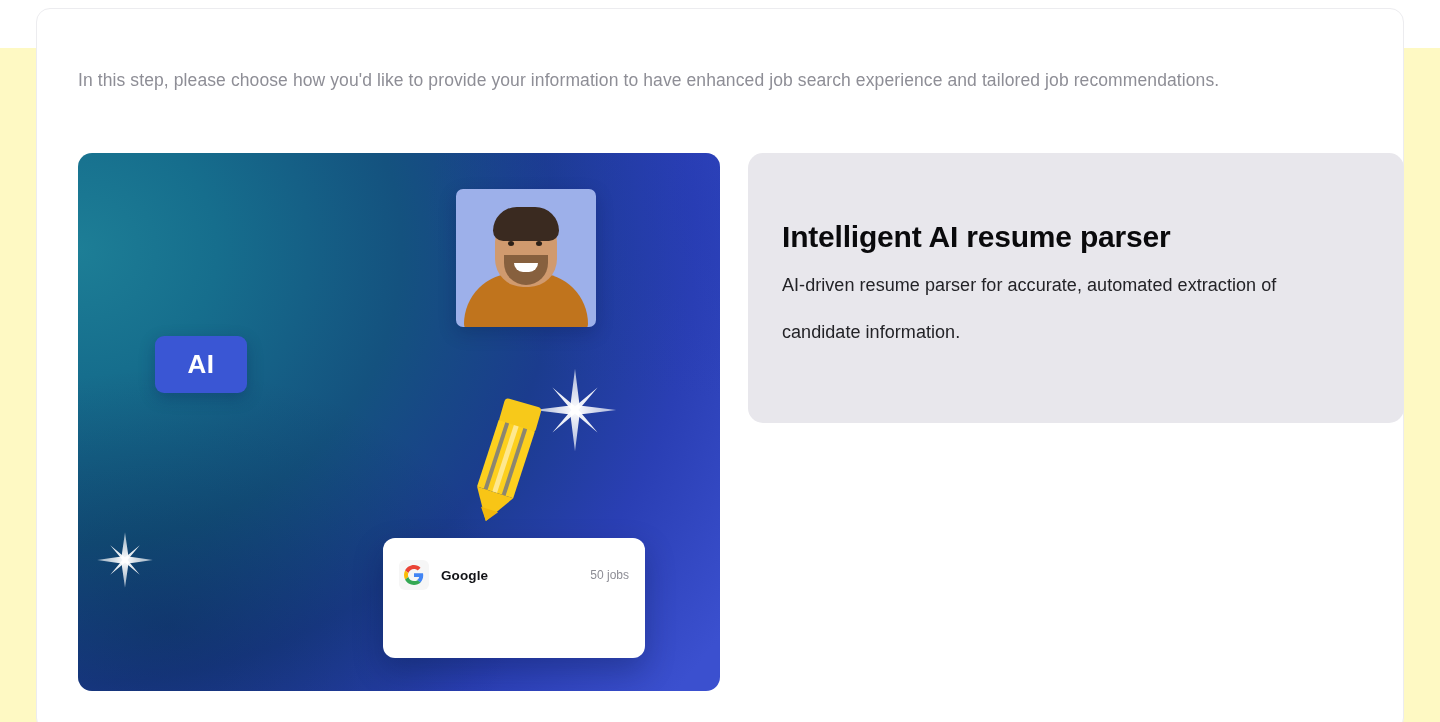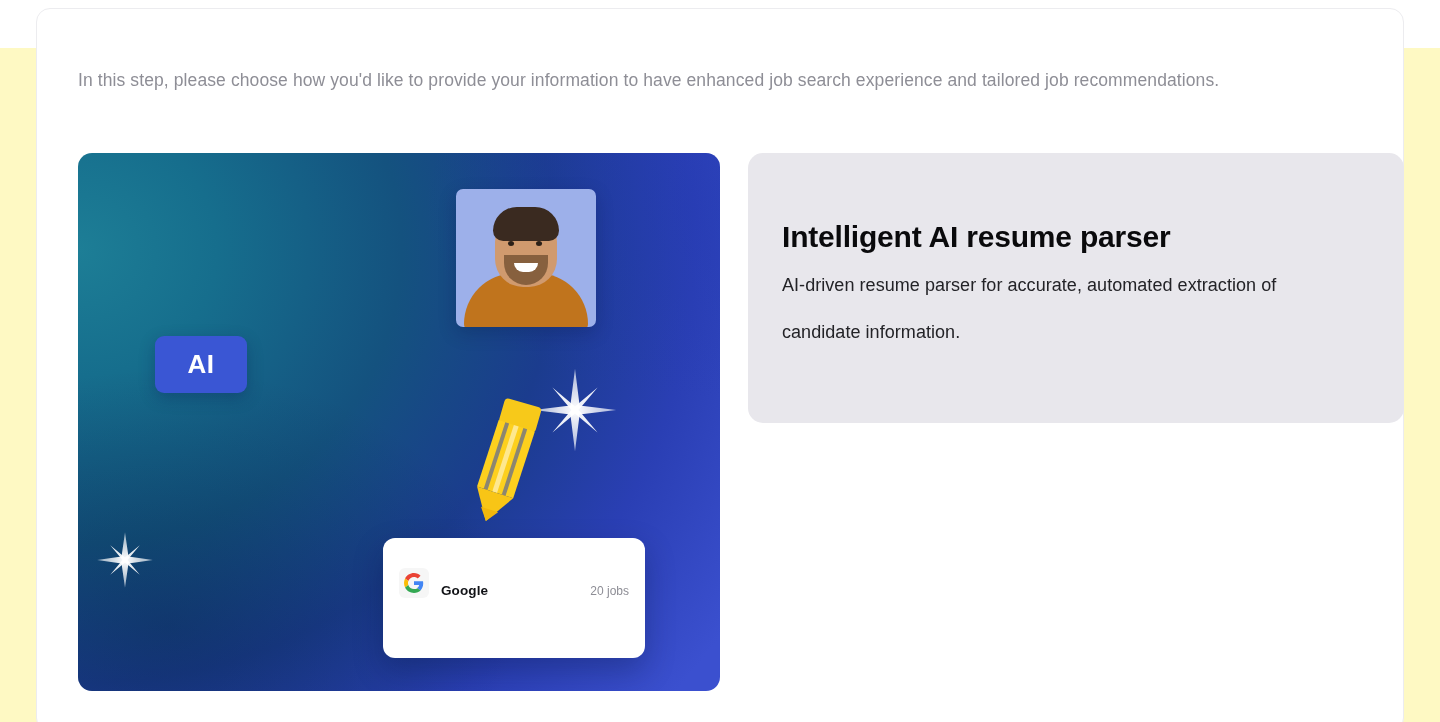--- a/index.html
+++ b/index.html
@@ -195,21 +195,21 @@
   .job-card {
     position: absolute;
     left: 305px; top: 385px;
     width: 262px; height: 120px;
     background: #ffffff;
     border-radius: 12px;
     box-shadow: 0 12px 30px rgba(3,18,50,.28);
     z-index: 7;
     padding: 14px 16px 0 16px;
   }
-  .job-row { display: flex; align-items: flex-end; height: 46px; }
+  .job-row { display: flex; align-items: center; height: 46px; }
   .job-logo { width: 30px; height: 30px; border-radius: 6px; flex: none; position: relative; overflow: hidden; }
   .job-name {
     flex: 1;
     margin-left: 12px;
     font-size: 13.5px;
     font-weight: 700;
     color: #111216;
     letter-spacing: .1px;
     white-space: nowrap;
   }
@@ -324,21 +324,21 @@
         <div class="job-row">
           <div class="job-logo g-logo">
             <svg width="20" height="20" viewBox="0 0 48 48">
               <path fill="#EA4335" d="M24 9.5c3.5 0 6.6 1.2 9 3.6l6.7-6.7C35.6 2.5 30.2 0 24 0 14.6 0 6.5 5.4 2.6 13.2l7.8 6.1C12.3 13.5 17.7 9.5 24 9.5z"></path>
               <path fill="#4285F4" d="M46.1 24.5c0-1.6-.2-3.2-.5-4.7H24v9.1h12.4c-.5 2.9-2.2 5.3-4.7 7l7.6 5.9c4.4-4.1 6.8-10.1 6.8-17.3z"></path>
               <path fill="#FBBC05" d="M10.4 28.7c-.5-1.5-.8-3.1-.8-4.7s.3-3.2.8-4.7l-7.8-6.1C.9 16.4 0 20.1 0 24s.9 7.6 2.6 10.8l7.8-6.1z"></path>
               <path fill="#34A853" d="M24 48c6.5 0 11.9-2.1 15.9-5.8l-7.6-5.9c-2.1 1.4-4.8 2.3-8.3 2.3-6.3 0-11.7-4-13.6-9.8l-7.8 6.1C6.5 42.6 14.6 48 24 48z"></path>
             </svg>
           </div>
           <div class="job-name">Google</div>
-          <div class="job-count">20 jobs</div>
+          <div class="job-count">50 jobs</div>
         </div>
 
 
       </div>
     </div>
 
     <div id="features">
 
       <div class="feature-card c1">
         <div class="feature-title">Intelligent AI resume parser</div>

